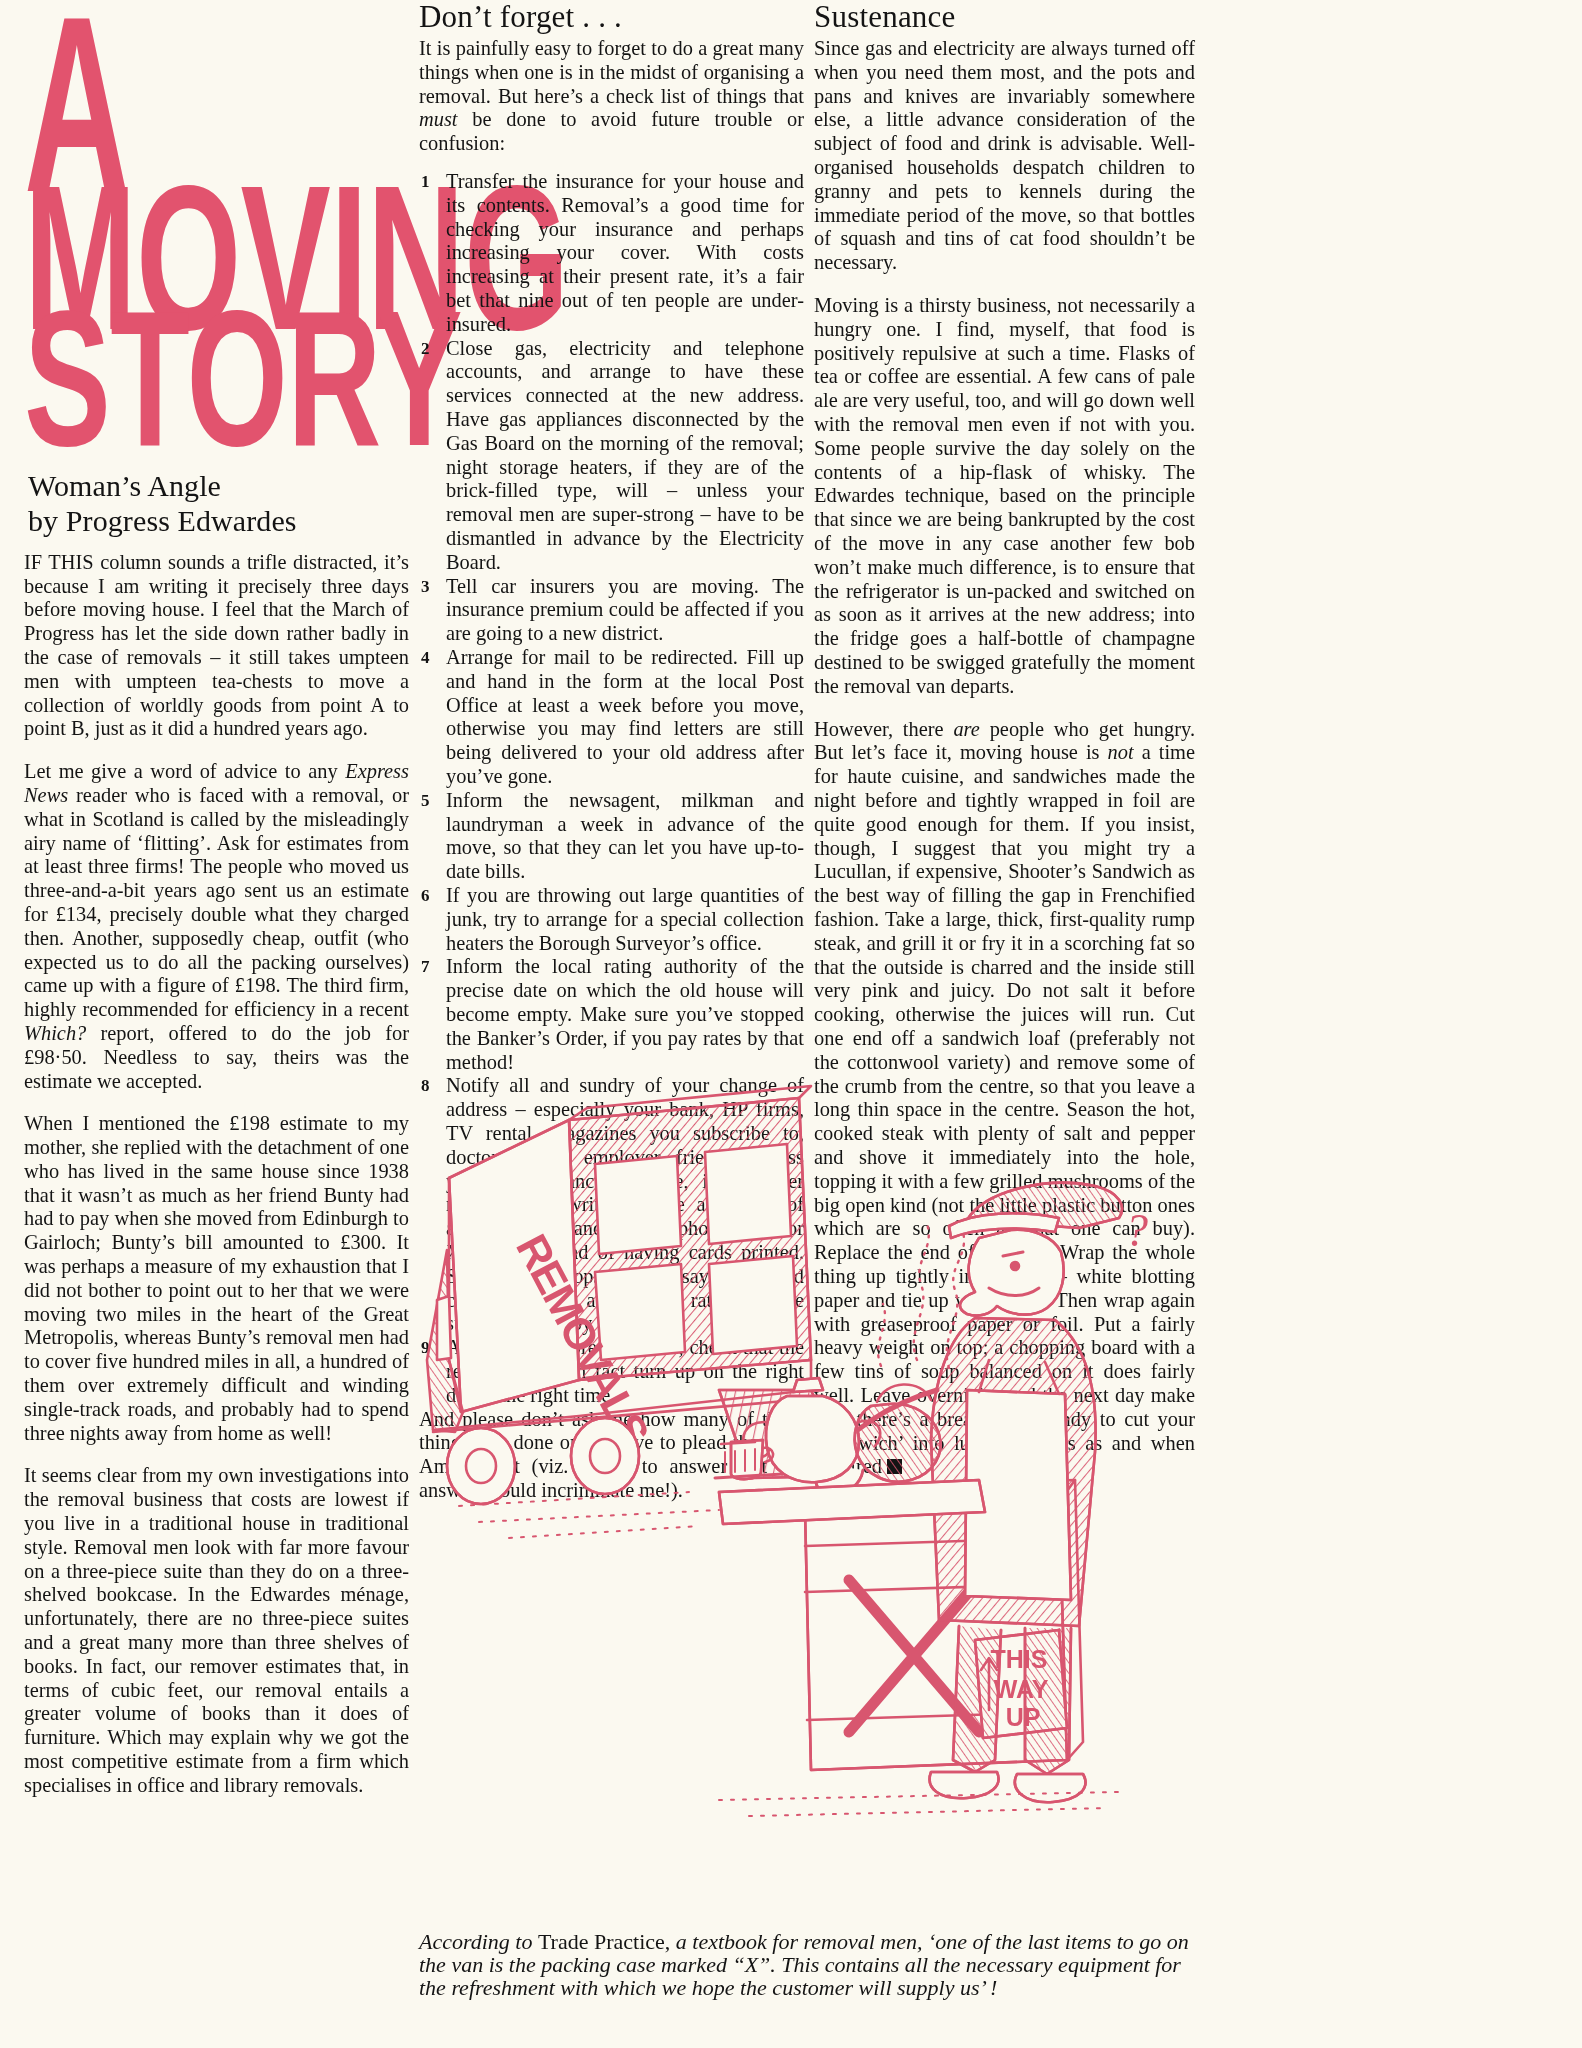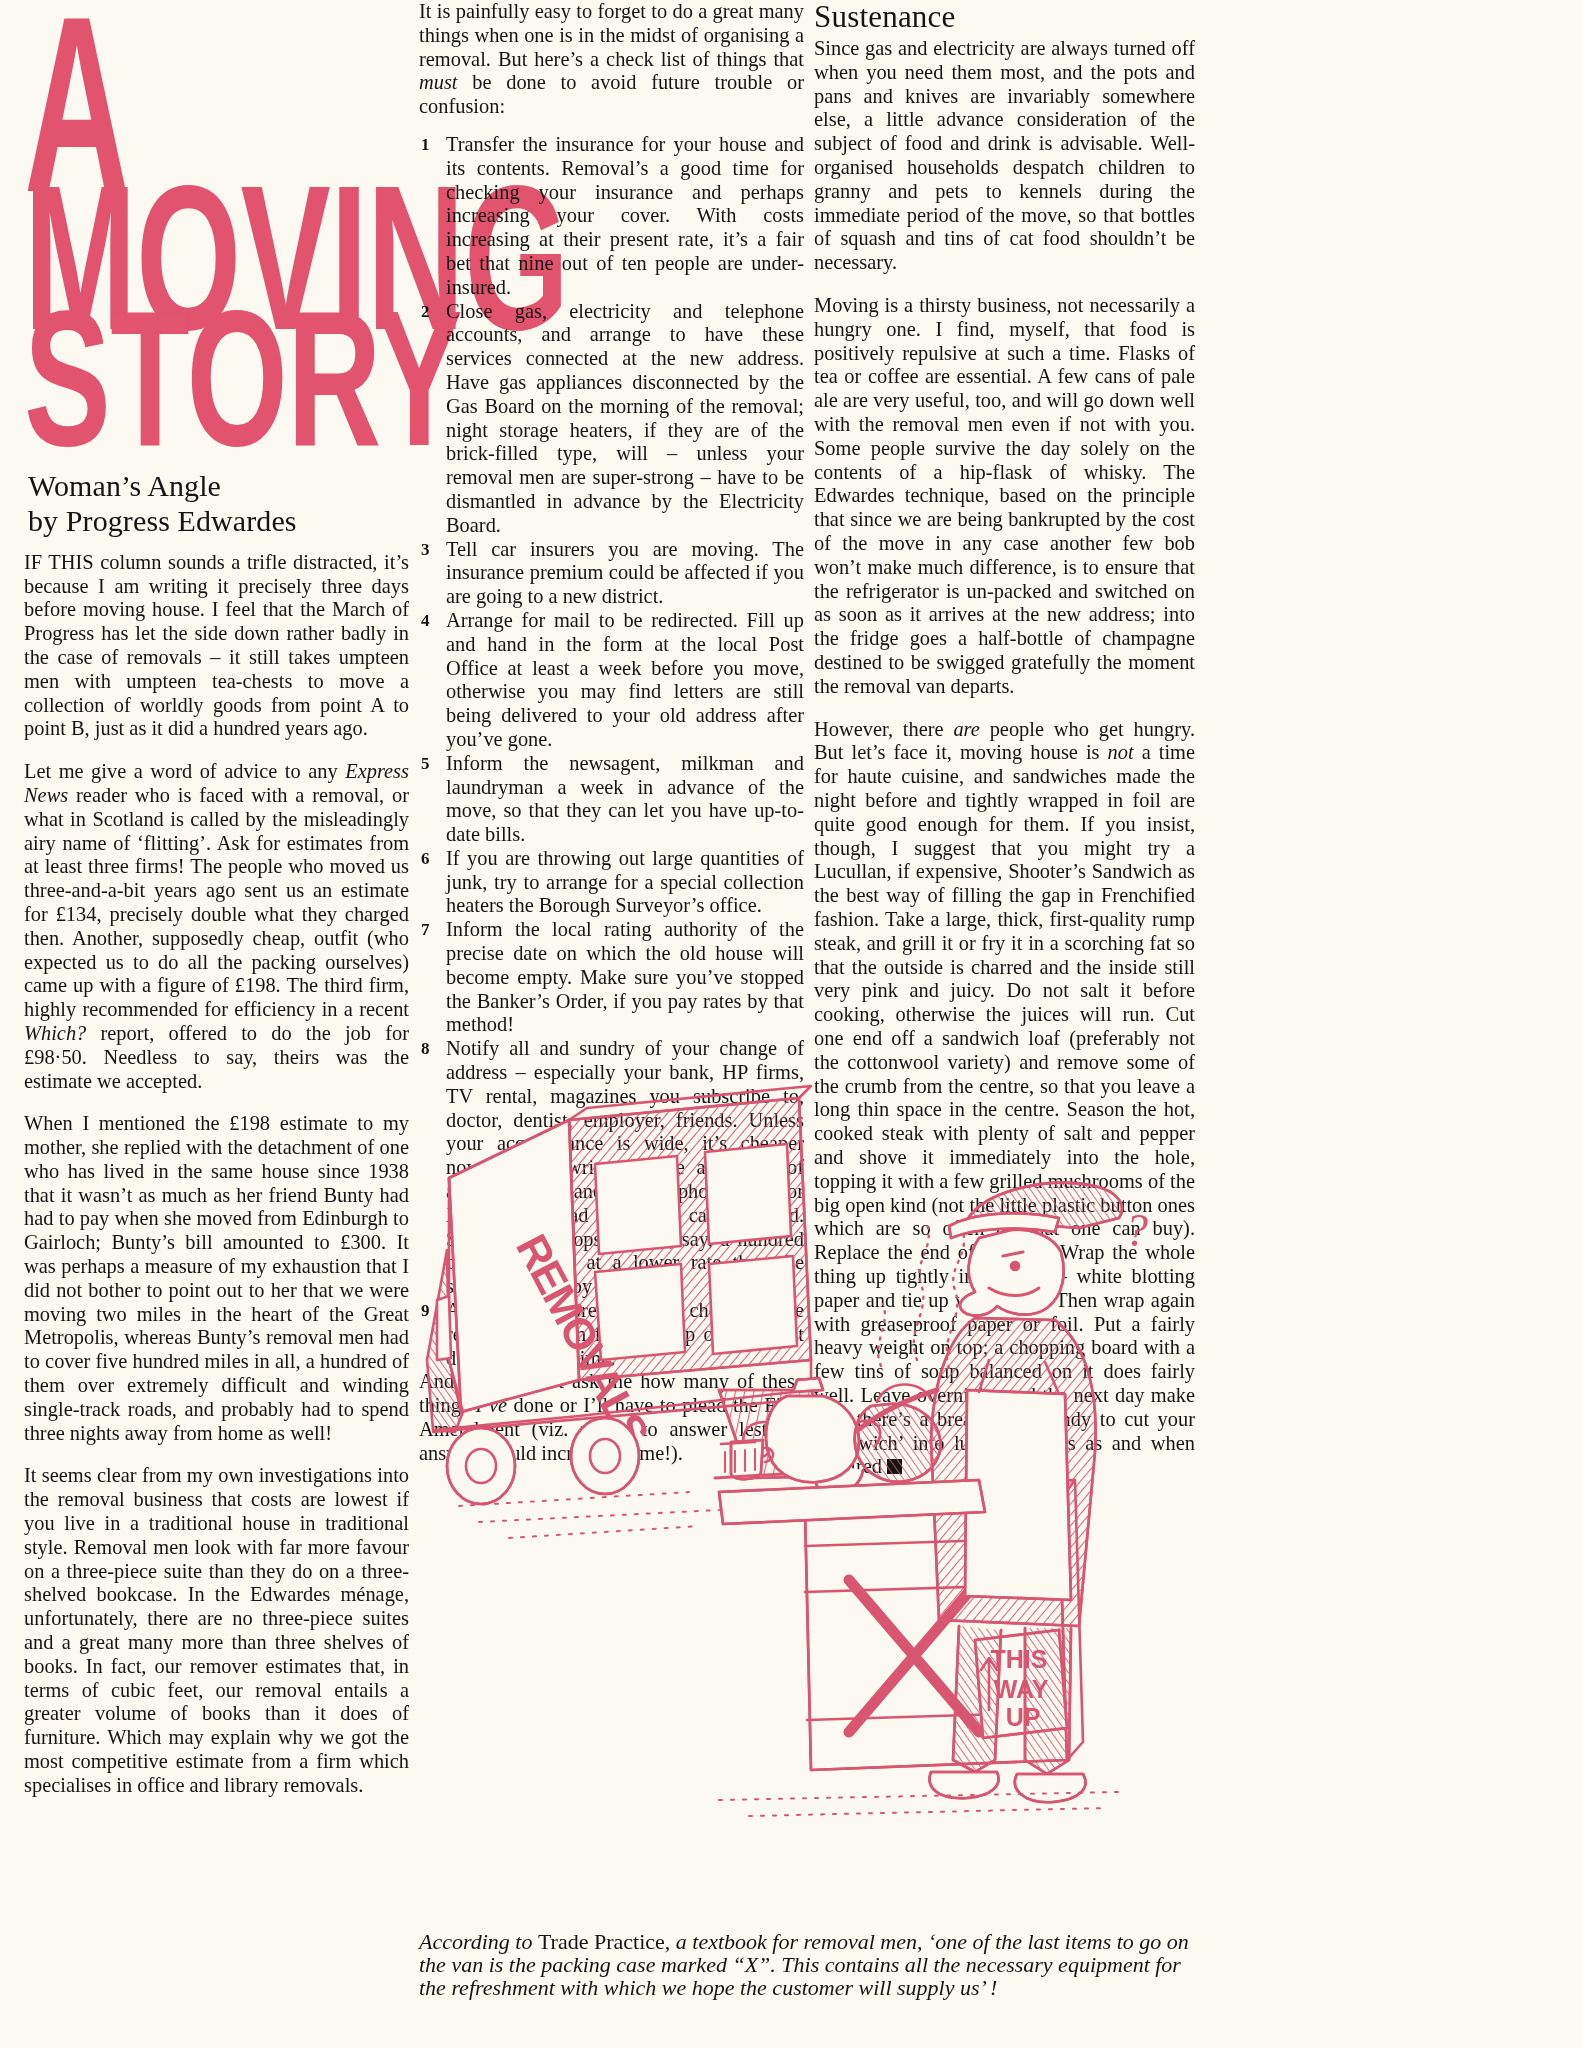--- a/index.html
+++ b/index.html
@@ -125,20 +125,21 @@
       <span>by Progress Edwardes</span>
     </div>
 
     <p class="body lead">IF THIS column sounds a trifle distracted, it’s because I am writing it precisely three days before moving house. I feel that the March of Progress has let the side down rather badly in the case of removals – it still takes umpteen men with umpteen tea-chests to move a collection of worldly goods from point A to point B, just as it did a hundred years ago.</p>
     <p class="body" id="c1p2">Let me give a word of advice to any <i>Express News</i> reader who is faced with a removal, or what in Scotland is called by the misleadingly airy name of ‘flitting’. Ask for estimates from at least three firms! The people who moved us three-and-a-bit years ago sent us an estimate for £134, precisely double what they charged then. Another, supposedly cheap, outfit (who expected us to do all the packing ourselves) came up with a figure of £198. The third firm, highly recommended for efficiency in a recent <i>Which?</i> report, offered to do the job for £98·50. Needless to say, theirs was the estimate we accepted.</p>
     <p class="body">When I mentioned the £198 estimate to my mother, she replied with the detachment of one who has lived in the same house since 1938 that it wasn’t as much as her friend Bunty had had to pay when she moved from Edinburgh to Gairloch; Bunty’s bill amounted to £300. It was perhaps a measure of my exhaustion that I did not bother to point out to her that we were moving two miles in the heart of the Great Metropolis, whereas Bunty’s removal men had to cover five hundred miles in all, a hundred of them over extremely difficult and winding single-track roads, and probably had to spend three nights away from home as well!</p>
     <p class="body">It seems clear from my own investigations into the removal business that costs are lowest if you live in a traditional house in traditional style. Removal men look with far more favour on a three-piece suite than they do on a three-shelved bookcase. In the Edwardes ménage, unfortunately, there are no three-piece suites and a great many more than three shelves of books. In fact, our remover estimates that, in terms of cubic feet, our removal entails a greater volume of books than it does of furniture. Which may explain why we got the most competitive estimate from a firm which specialises in office and library removals.</p>
   </div>
 
   <div class="col col2">
+    <h2 class="sect-head">Don’t forget . . .</h2>
     <p class="body tight" id="c2intro">It is painfully easy to forget to do a great many things when one is in the midst of organising a removal. But here’s a check list of things that <i>must</i> be done to avoid future trouble or confusion:</p>
 
     <ol class="checklist" id="checklist">
         <li><span class="num">1</span><span>Transfer the insurance for your house and its contents. Removal’s a good time for checking your insurance and perhaps increasing your cover. With costs increasing at their present rate, it’s a fair bet that nine out of ten people are under-insured.</span></li>
         <li><span class="num">2</span><span>Close gas, electricity and telephone accounts, and arrange to have these services connected at the new address. Have gas appliances disconnected by the Gas Board on the morning of the removal; night storage heaters, if they are of the brick-filled type, will – unless your removal men are super-strong – have to be dismantled in advance by the Electricity Board.</span></li>
         <li><span class="num">3</span><span>Tell car insurers you are moving. The insurance premium could be affected if you are going to a new district.</span></li>
         <li><span class="num">4</span><span>Arrange for mail to be redirected. Fill up and hand in the form at the local Post Office at least a week before you move, otherwise you may find letters are still being delivered to your old address after you’ve gone.</span></li>
         <li><span class="num">5</span><span>Inform the newsagent, milkman and laundryman a week in advance of the move, so that they can let you have up-to-date bills.</span></li>
         <li><span class="num">6</span><span>If you are throwing out large quantities of junk, try to arrange for a special collection heaters the Borough Surveyor’s office.</span></li>
         <li><span class="num">7</span><span>Inform the local rating authority of the precise date on which the old house will become empty. Make sure you’ve stopped the Banker’s Order, if you pay rates by that method!</span></li>

